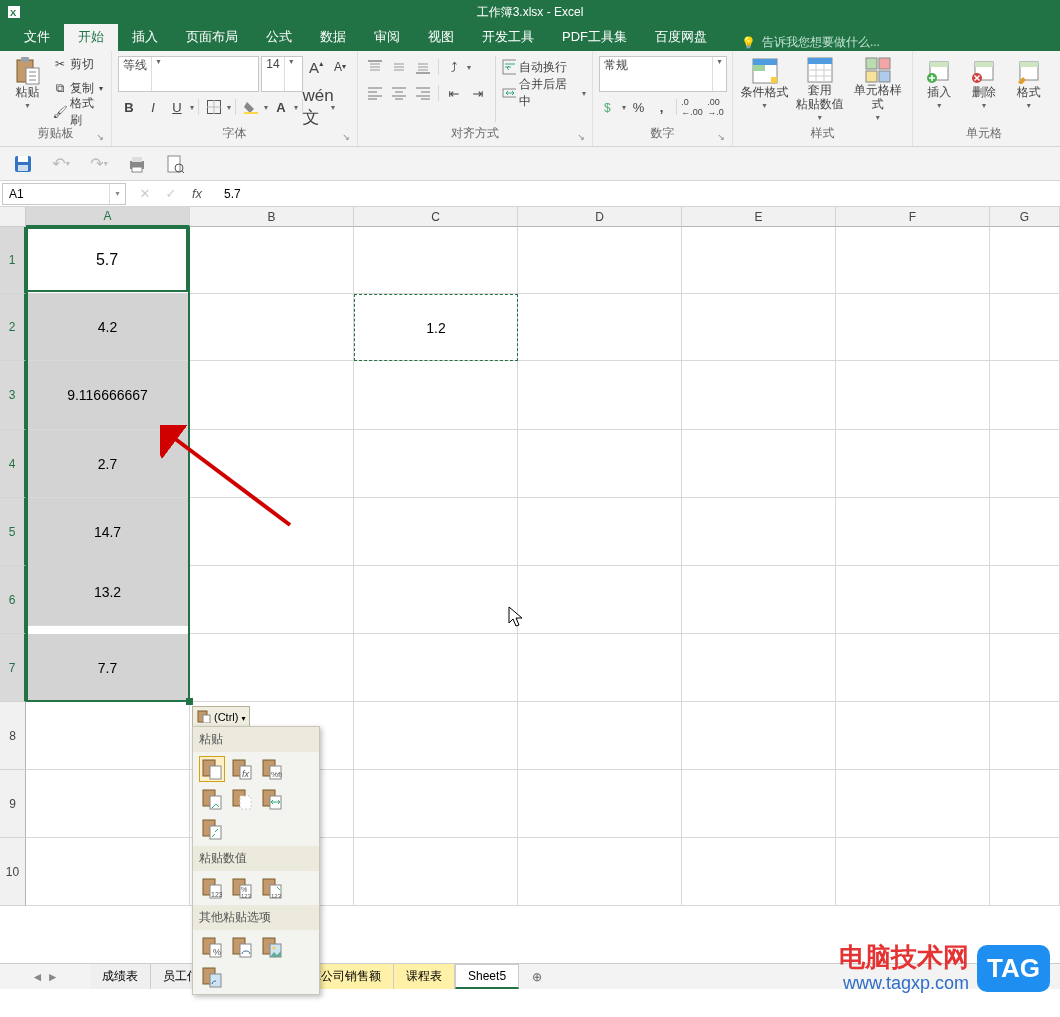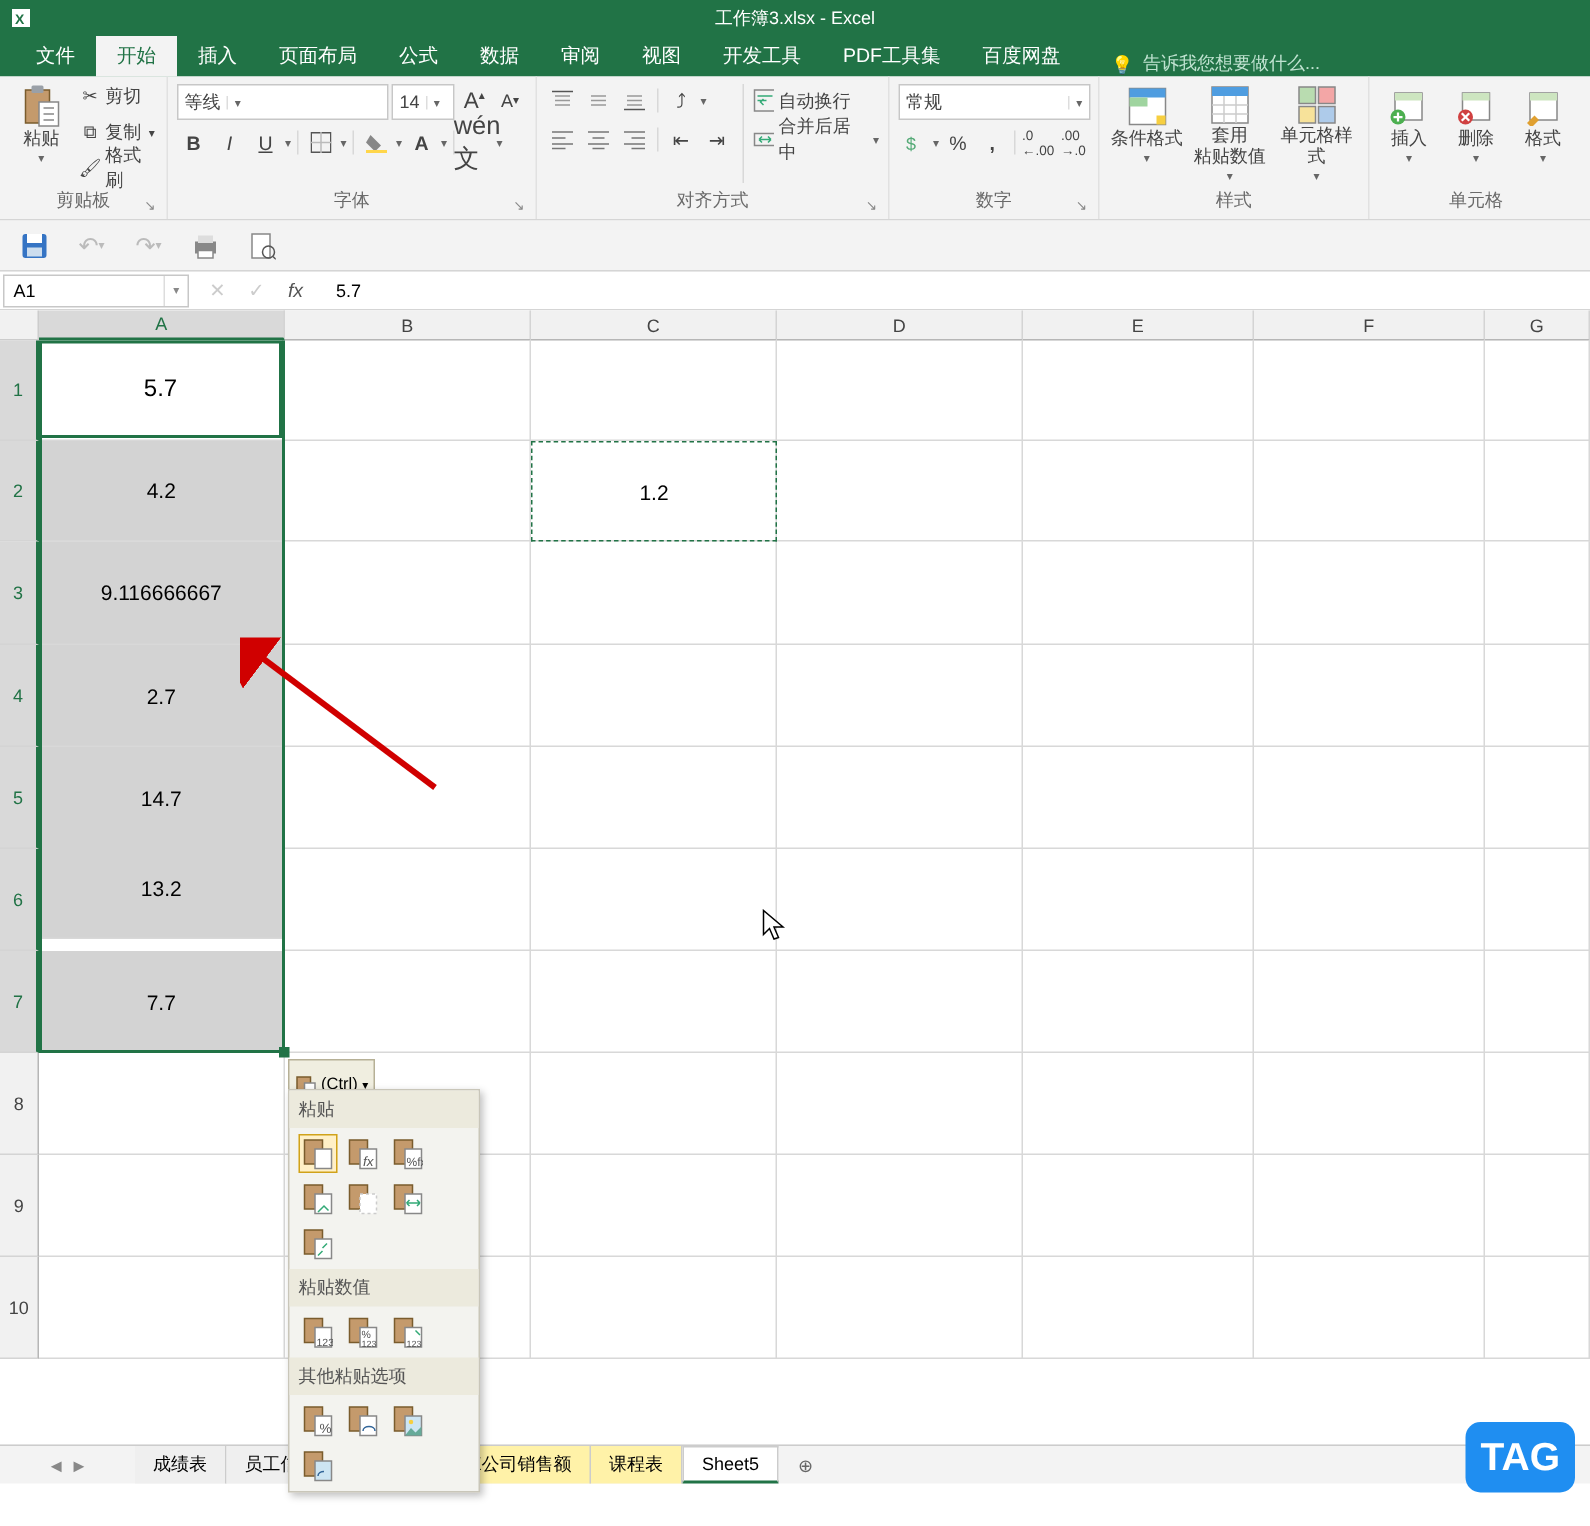--- a/index.html
+++ b/index.html
@@ -27,21 +27,21 @@
   .vbtn { display:flex; flex-direction:column; align-items:center; justify-content:flex-start; width:44px; height:70px; padding-top:4px; cursor:pointer; }
   .vbtn .ico { width:28px; height:28px; display:flex; align-items:center; justify-content:center; }
   .vbtn span { font-size:12px; text-align:center; line-height:14px; }
   .vbtn .dd { font-size:8px; color:#666; }
 
   .mini { display:flex; align-items:center; gap:3px; font-size:12px; color:#444; height:22px; }
   .mini .sw { width:14px; height:14px; display:flex; align-items:center; justify-content:center; }
 
   .rowstack { display:flex; flex-direction:column; gap:2px; }
 
-  .combo { display:flex; align-items:center; border:1px solid #c7c7c7; background:#fff; height:24px; font-size:12px; }
+  .combo { display:flex; border:1px solid #c7c7c7; background:#fff; height:36px; font-size:12px; }
   .combo span { padding:0 4px; }
   .combo .car { width:14px; text-align:center; font-size:8px; color:#666; border-left:1px solid #ddd; }
 
   .togglebtn { width:22px; height:22px; display:flex; align-items:center; justify-content:center; border:1px solid transparent; cursor:pointer; font-size:13px; }
   .rowicons { display:flex; gap:2px; }
   .sep { width:1px; background:#d8d8d8; margin:3px 2px; align-self:stretch; }
 
   
   .qat { height:34px; background:#f3f3f3; border-bottom:1px solid #d5d5d5; display:flex; align-items:center; gap:16px; padding-left:12px; }
   .qat .q { width:22px; height:22px; display:flex; align-items:center; justify-content:center; cursor:pointer; color:#555; }
@@ -68,21 +68,21 @@
   .cell.selected-range { background:#d3d3d3; }
   .active-cell-border { position:absolute; border:2px solid #217346; background:#fff; z-index:3; }
   .range-border { position:absolute; border:2px solid #217346; pointer-events:none; z-index:2; }
   .handle { position:absolute; width:7px; height:7px; background:#217346; right:-4px; bottom:-4px; z-index:4; }
   .marching { position:absolute; border:1.5px dashed #217346; z-index:2; pointer-events:none; }
 
   .cursor { position:absolute; z-index:10; pointer-events:none; }
 
   
   .paste-smart { position:absolute; z-index:20; }
-  .paste-tag { background:#f0eee0; border:1px solid #b6b096; height:20px; display:flex; align-items:center; padding:16px 4px; font-size:11px; gap:3px; }
+  .paste-tag { background:#f0eee0; border:1px solid #b6b096; height:20px; display:flex; align-items:flex-end; padding:16px 4px; font-size:11px; gap:3px; }
   .paste-tag .pico { width:14px; height:14px; }
   .paste-menu { position:absolute; left:0; top:20px; background:#f3f3ef; border:1px solid #c9c6b9; width:128px; font-size:12px; color:#555; box-shadow:2px 2px 5px rgba(0,0,0,0.25);}
   .paste-menu .hdr { padding:4px 6px; background:#eceadd; }
   .paste-menu .iconrow { display:flex; padding:4px 6px; gap:4px; flex-wrap:wrap; }
   .paste-menu .iconrow .pi { width:26px; height:26px; border:1px solid transparent; display:flex; align-items:center; justify-content:center; }
   .paste-menu .iconrow .pi.sel { border:1px solid #d0a21a; background:#fff0c7; }
 
   
   .arrow { position:absolute; z-index:15; pointer-events:none; }
 
@@ -686,14 +686,18 @@
         <div class="stab">田字格</div>
         <div class="stab warn">XXX公司销售额</div>
         <div class="stab warn">课程表</div>
         <div class="stab active">Sheet5</div>
       </div>
     <div class="addsheet">⊕</div>
   </div>
 </div>
 
 <div class="watermark">
+  <div class="wm-text">
+    <div class="l1">电脑技术网</div>
+    <div class="l2">www.tagxp.com</div>
+  </div>
   <div class="wm-tag">TAG</div>
 </div>
 
 </body></html>

